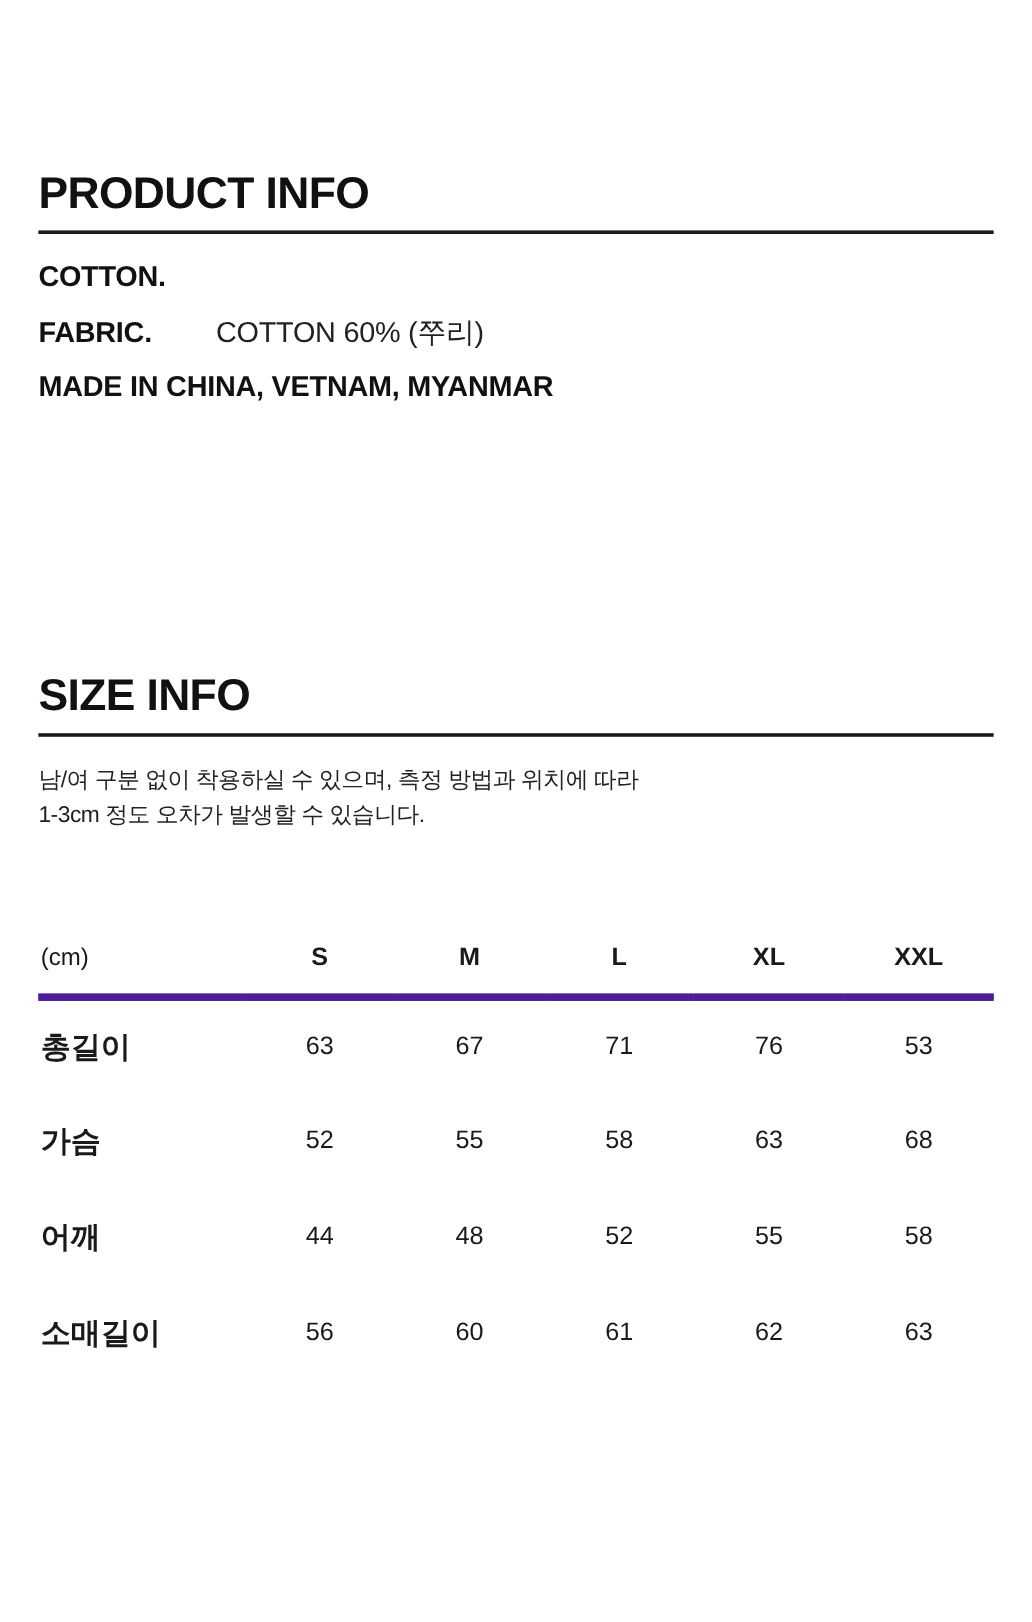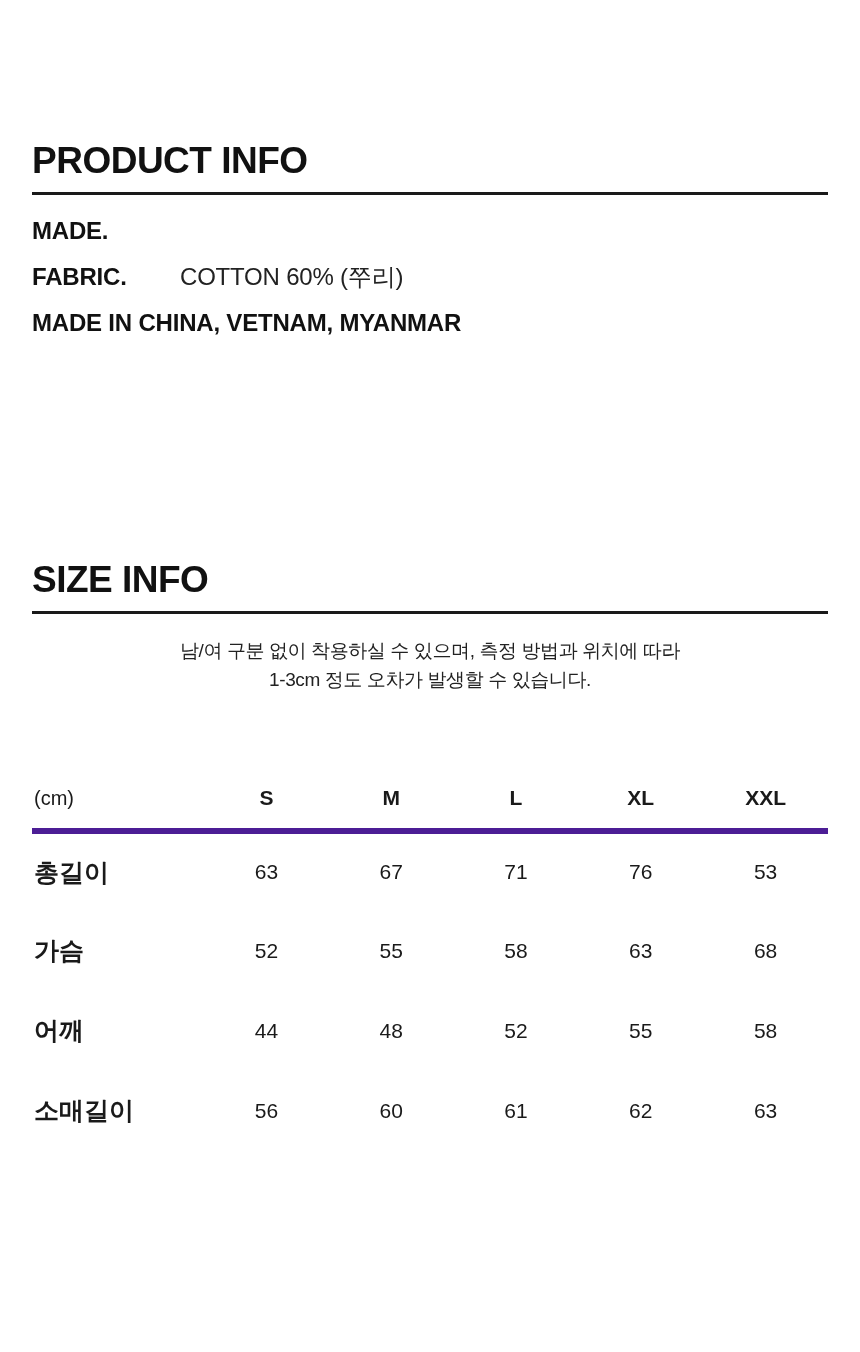--- a/index.html
+++ b/index.html
@@ -72,21 +72,20 @@
   .section-size {
     padding-top: 222px;
   }
   .size-note {
     margin-top: 22px;
     font-size: 19px;
     line-height: 1.55;
     color: #222222;
     font-weight: 500;
     letter-spacing: -0.4px;
-    text-align: center;
   }
 
   
   .size-table {
     margin-top: 82px;
     width: 796px;
     border-collapse: collapse;
     table-layout: fixed;
   }
   .size-table th,
@@ -126,21 +125,21 @@
 <body>
 
 <div class="page">
 
   <section class="section-product">
     <h2 class="section-title">PRODUCT INFO</h2>
     <hr class="rule">
 
     <div class="info-list">
       <div class="info-row">
-        <span class="info-label">MADE.</span>
+        <span class="info-label">COTTON.</span>
       </div>
       <div class="info-row">
         <span class="info-label">FABRIC.</span>
         <span class="info-value">COTTON 60% (쭈리)</span>
       </div>
       <div class="info-made">MADE IN CHINA, VETNAM, MYANMAR</div>
     </div>
   </section>
 
   <section class="section-size">

